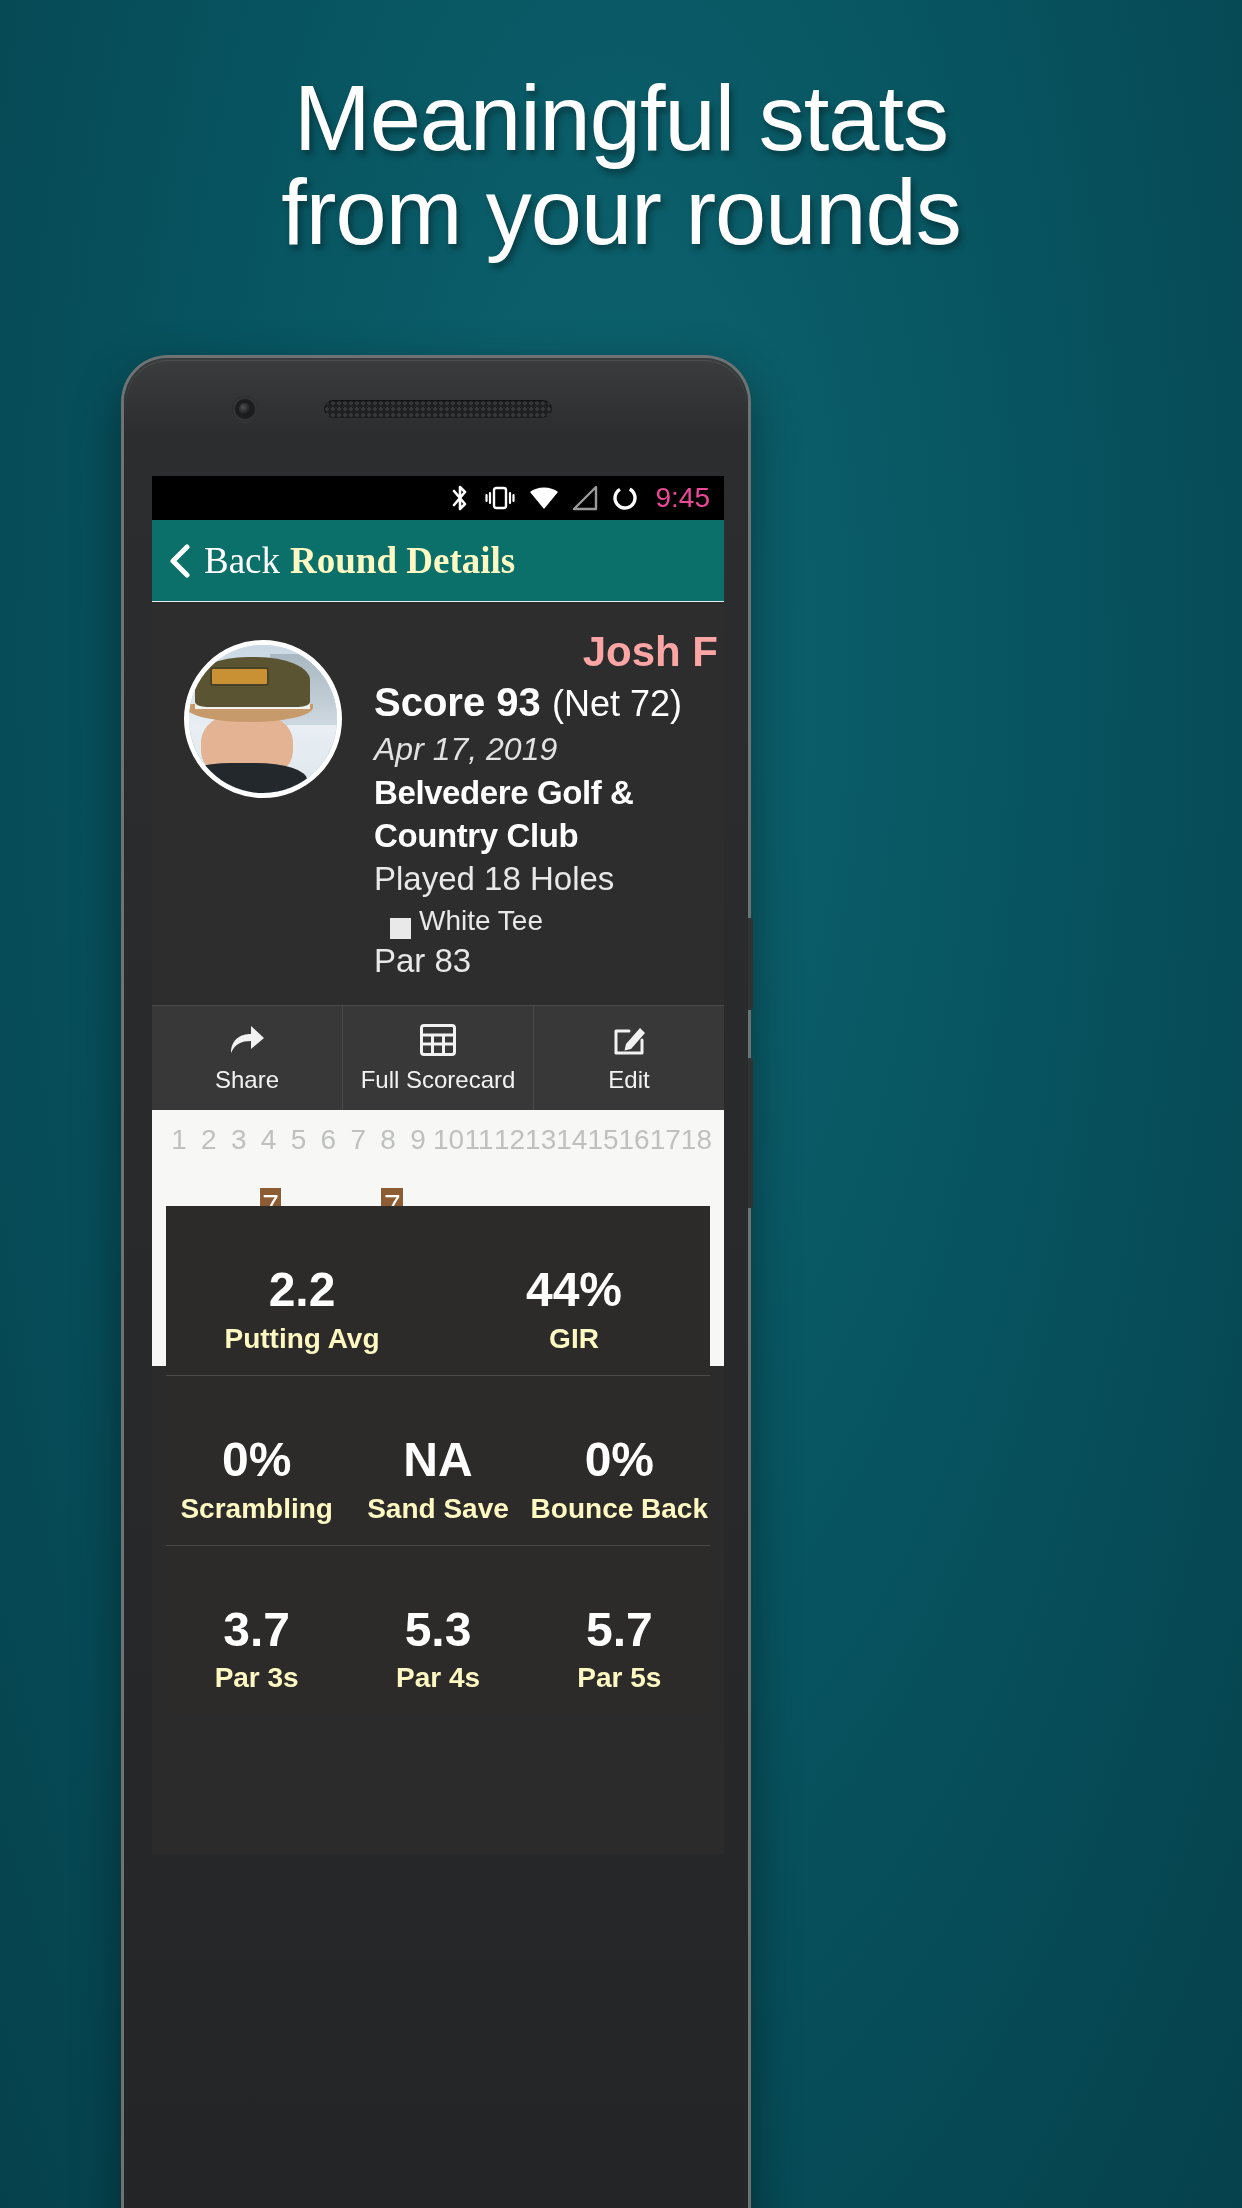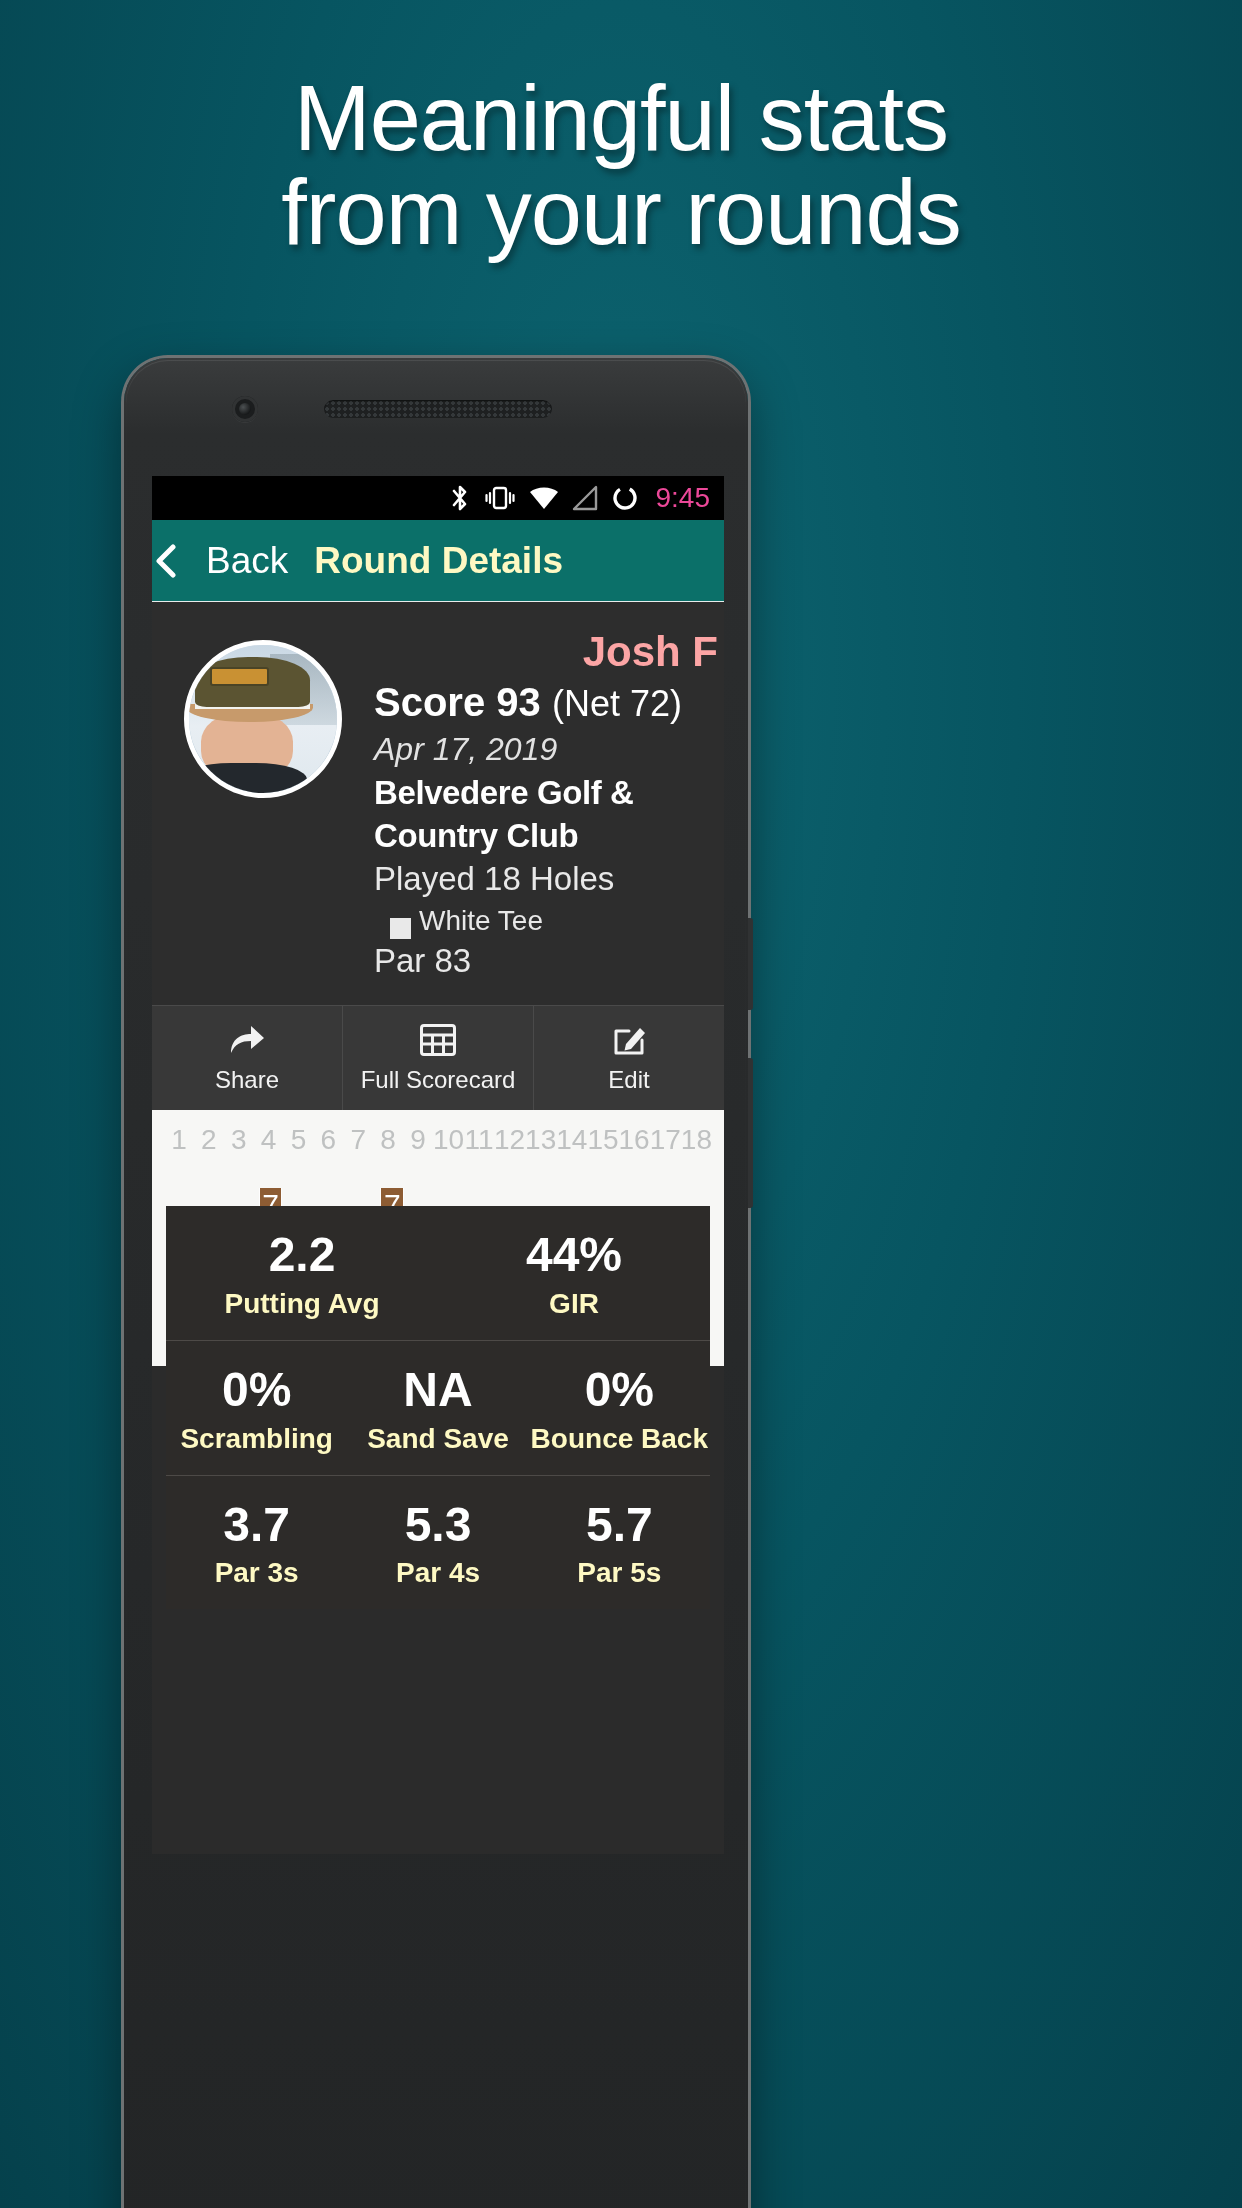--- a/index.html
+++ b/index.html
@@ -69,22 +69,23 @@
   }
   .statusbar .ico { display:flex; align-items:center; }
   .statusbar .clock {
     color:#ec4899; font-size:28px; font-weight:400; margin-left:4px;
     letter-spacing:0px;
   }
 
   
   .appbar {
     height:82px; background:#0b7069; display:flex; align-items:center;
-    gap:26px;
+    padding-left:14px; gap:10px;
     border-bottom:1px solid #e9ecec;
+    font-family:Liberation Serif, serif;
   }
   .chev { width:28px; height:34px; flex:0 0 auto; }
   .back-label { color:#fff; font-size:37px; font-weight:400; }
   .appbar-title { color:#fef9c3; font-size:37px; font-weight:700; }
 
   
   .player {
     background:#2d2d2d; display:flex; padding:24px 0 22px 0; position:relative;
   }
   .avatar-wrap { width:222px; display:flex; justify-content:center; align-items:flex-start; padding-top:14px;}
@@ -143,21 +144,21 @@
   .bar .body { flex:1; }
 
   
   .stats {
     position:absolute; left:14px; right:14px; top:730px;
     background:#2d2b29;
   }
   .stat-row { display:flex; border-bottom:1px solid #4d4a47; }
   .stat-row:last-child{ border-bottom:none; }
   .stat {
-    flex:1; padding:22px 0 20px 0; text-align:center;
+    flex:1; padding:22px 0 20px 0; text-align:center;margin-top:35px;
   }
   .stat .v { color:#fff; font-size:48px; font-weight:700; line-height:1.12; }
   .stat .k { color:#fef9c3; font-size:28px; font-weight:700; margin-top:6px; }
 </style>
 </head>
 <body>
 
 <div class="headline">
   <div>Meaningful stats</div>
   <div>from your rounds</div>

